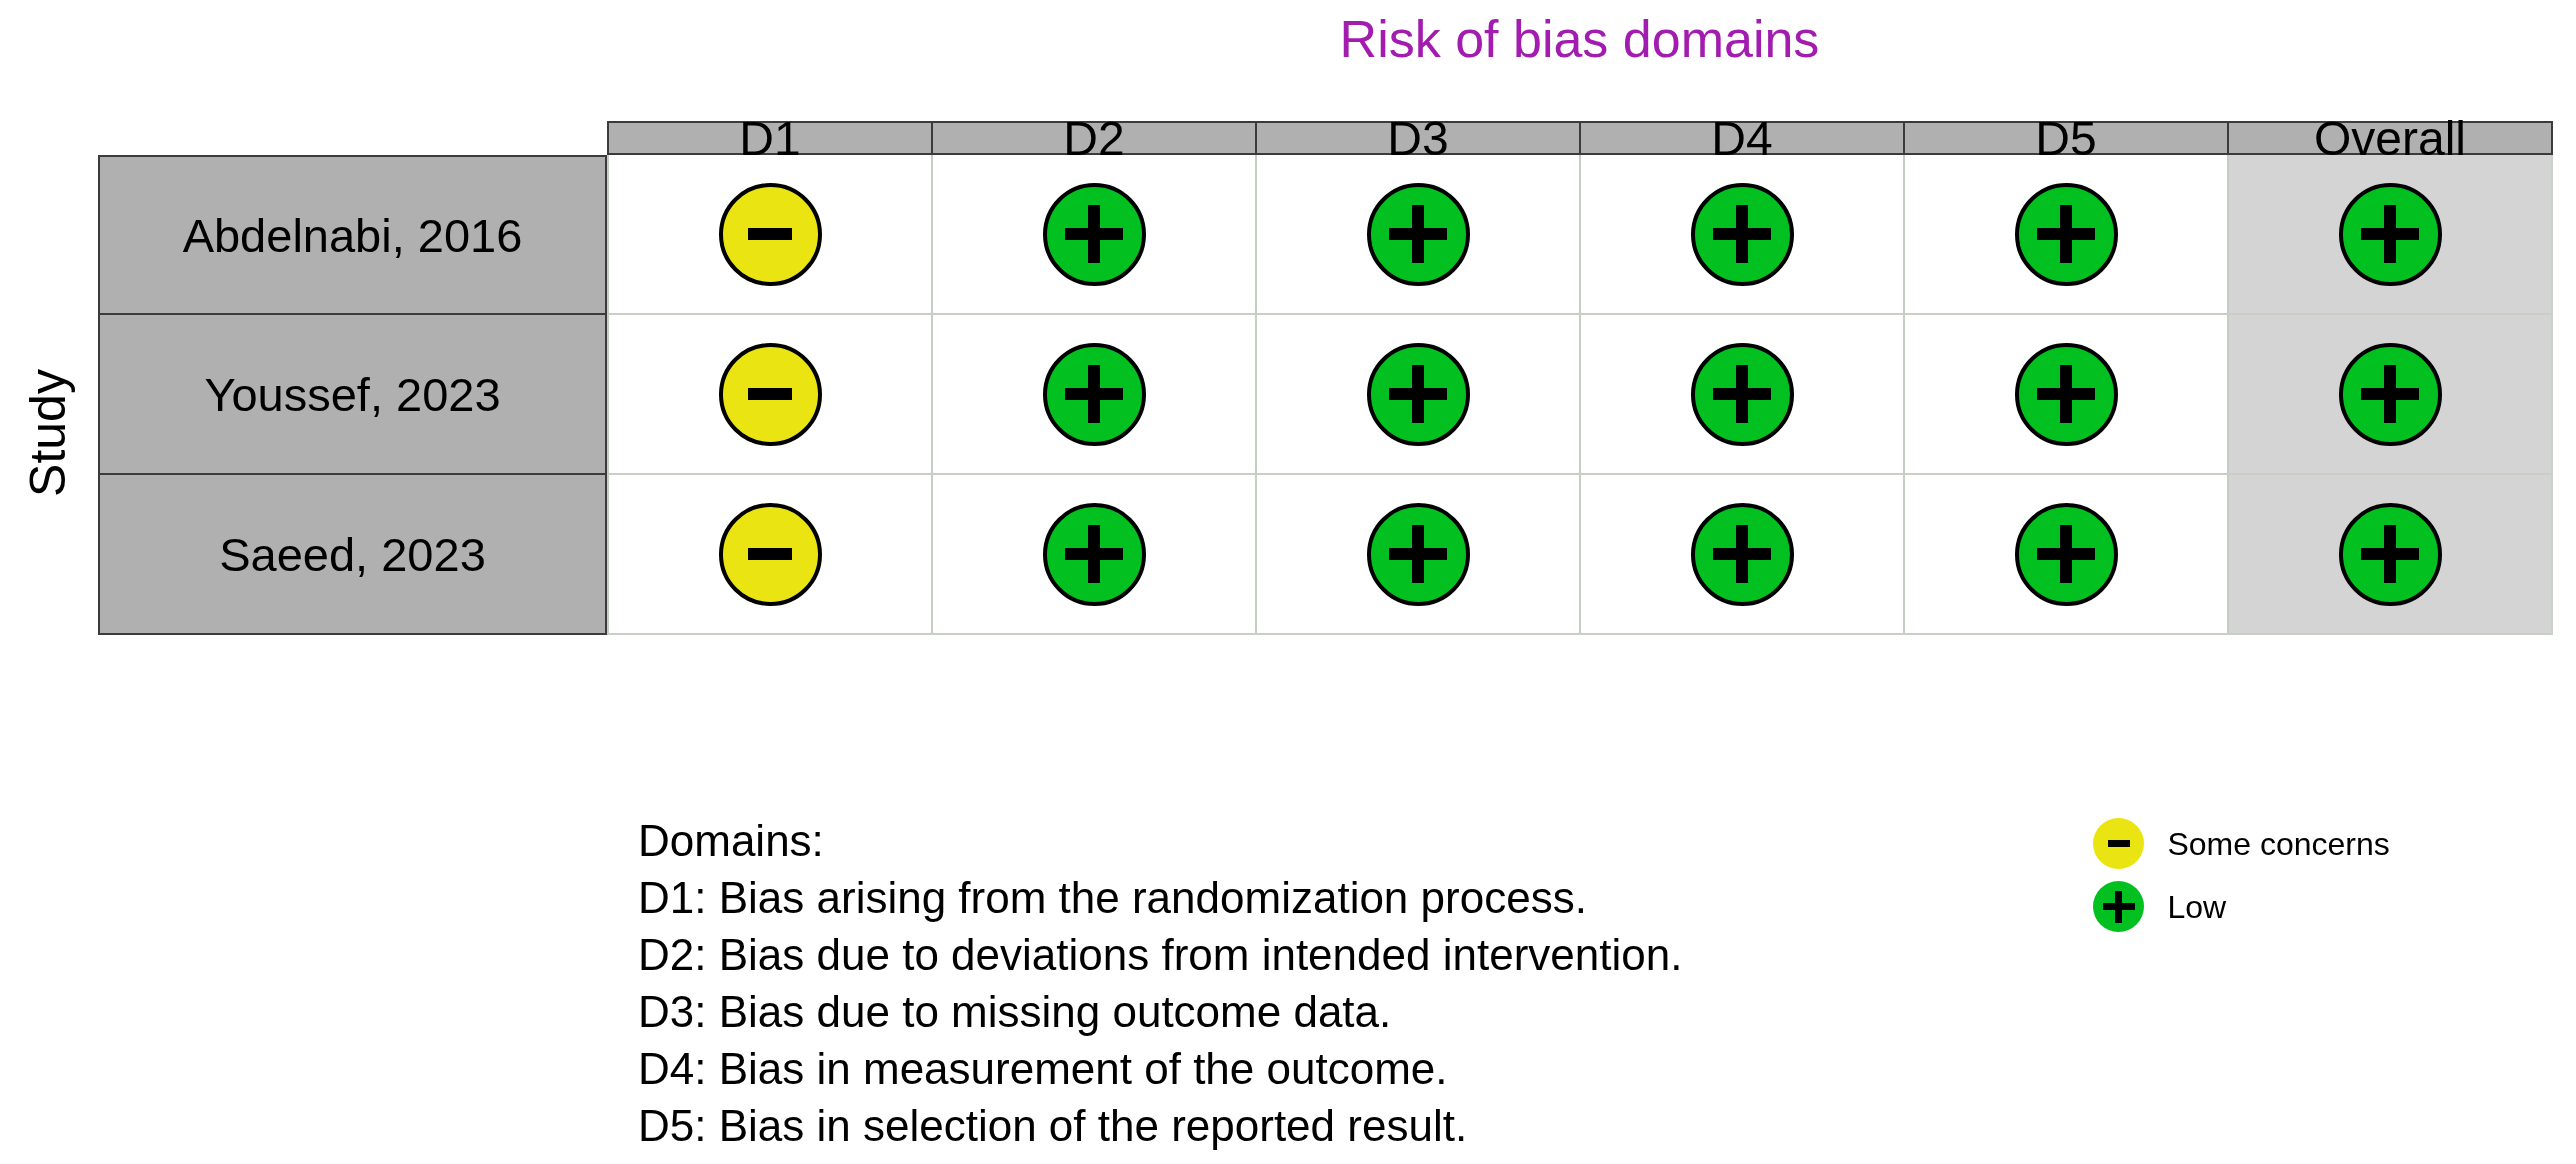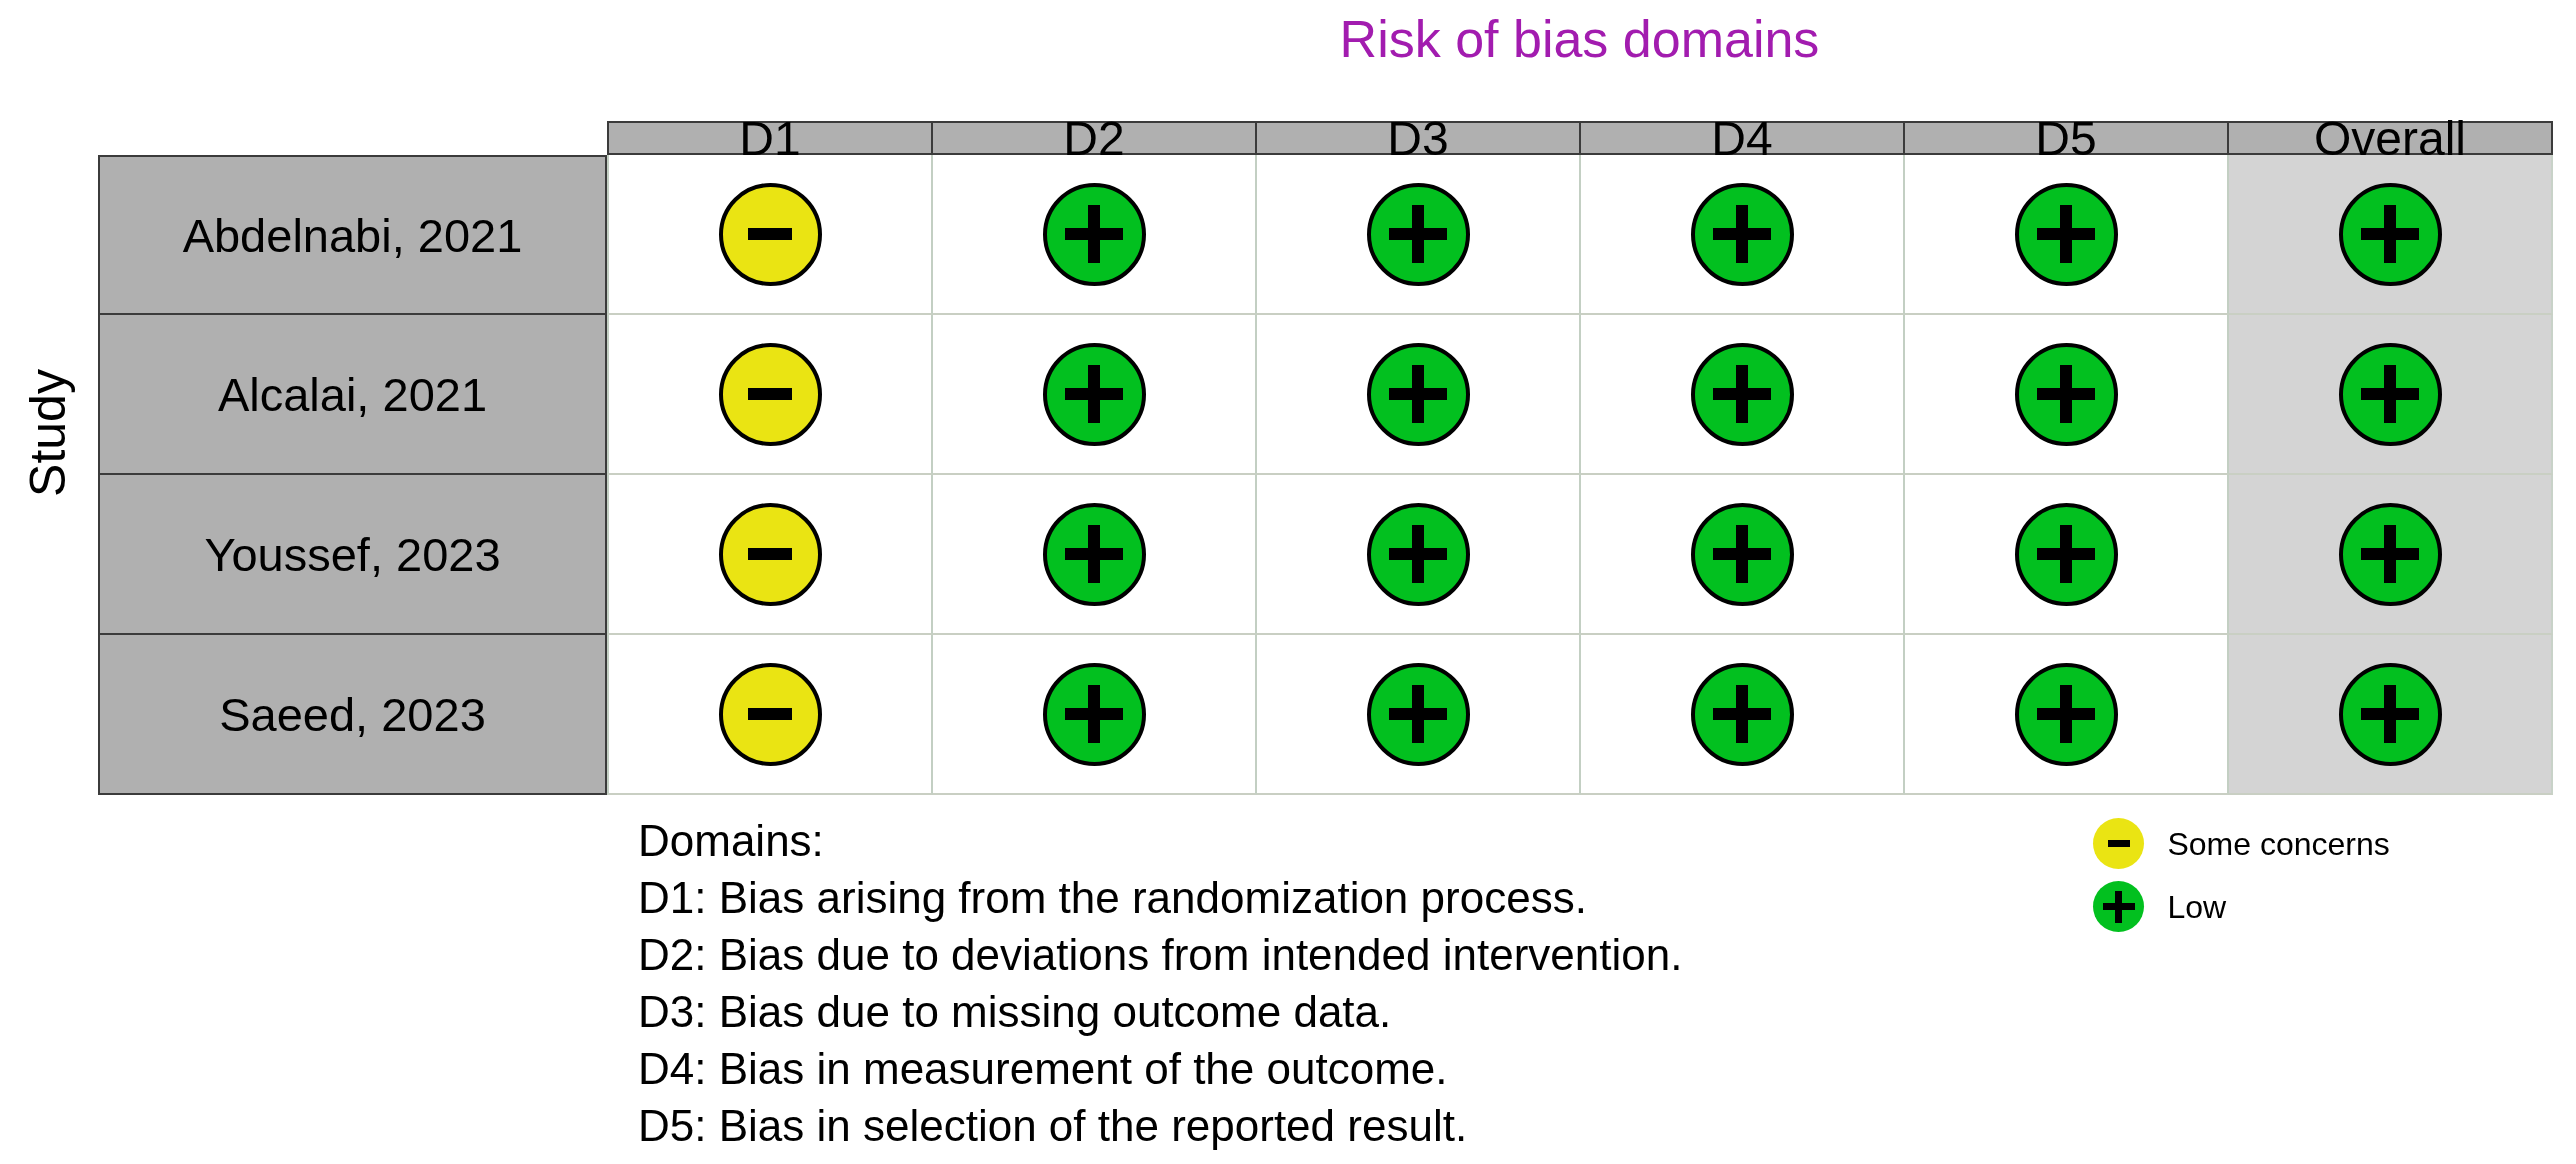--- a/index.html
+++ b/index.html
@@ -226,62 +226,41 @@
     <div class="header-cell">D2</div>
     <div class="header-cell">D3</div>
     <div class="header-cell">D4</div>
     <div class="header-cell">D5</div>
     <div class="header-cell">Overall</div>
   </div>
 
   <div class="body-area">
 
     <div class="body-row">
-      <div class="study-cell">Abdelnabi, 2021</div>
+      <div class="study-cell">Abdelnabi, 2016</div>
       <div class="judge-cell first-col">
           <span class="tl some"></span>
         </div>
       <div class="judge-cell">
           <span class="tl low"></span>
         </div>
       <div class="judge-cell">
           <span class="tl low"></span>
         </div>
       <div class="judge-cell">
           <span class="tl low"></span>
         </div>
       <div class="judge-cell">
           <span class="tl low"></span>
         </div>
       <div class="judge-cell overall">
           <span class="tl low"></span>
         </div>
     </div>
 
-    <div class="body-row">
-      <div class="study-cell">Alcalai, 2021</div>
-      <div class="judge-cell first-col">
-          <span class="tl some"></span>
-        </div>
-      <div class="judge-cell">
-          <span class="tl low"></span>
-        </div>
-      <div class="judge-cell">
-          <span class="tl low"></span>
-        </div>
-      <div class="judge-cell">
-          <span class="tl low"></span>
-        </div>
-      <div class="judge-cell">
-          <span class="tl low"></span>
-        </div>
-      <div class="judge-cell overall">
-          <span class="tl low"></span>
-        </div>
-    </div>
 
     <div class="body-row">
       <div class="study-cell">Youssef, 2023</div>
       <div class="judge-cell first-col">
           <span class="tl some"></span>
         </div>
       <div class="judge-cell">
           <span class="tl low"></span>
         </div>
       <div class="judge-cell">

